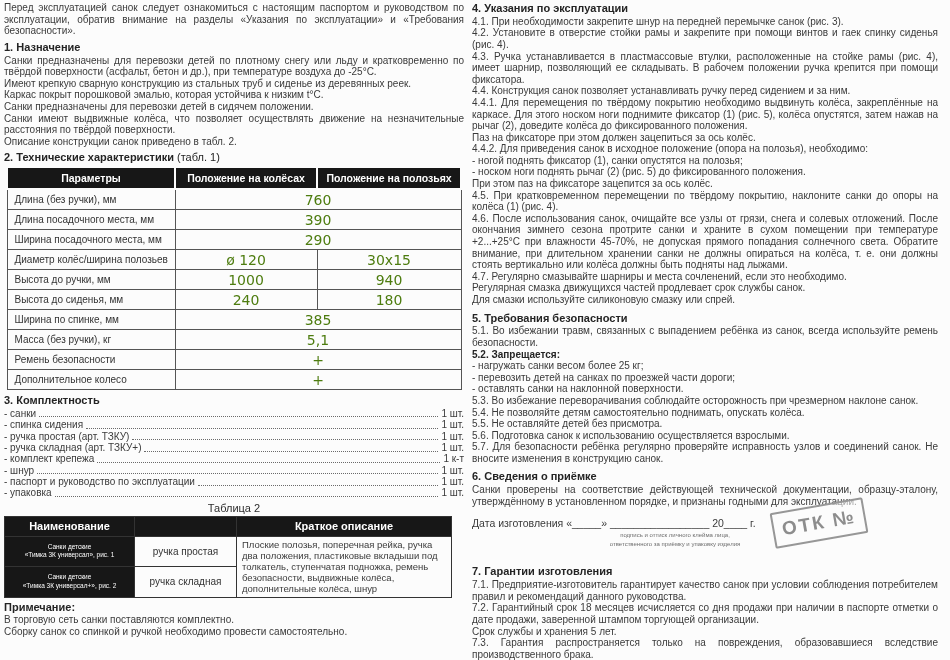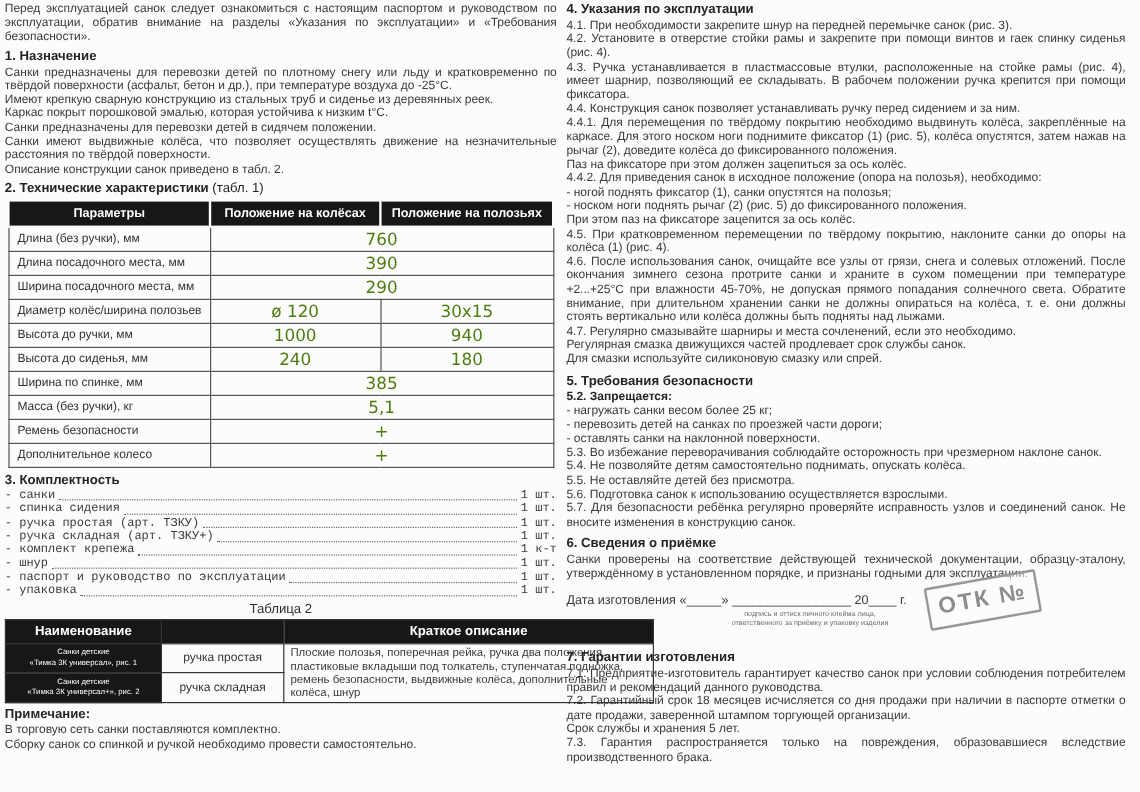--- a/index.html
+++ b/index.html
@@ -24,27 +24,27 @@
     background:#171717;color:#fff;font-weight:bold;font-size:10.5px;
     padding:4px 2px;text-align:center;border:2px solid #fcfcfc;margin-top:12px;
   }
   table.t1 td{border:1px solid #555;padding:0 4px;height:19px;}
   table.t1 td.lbl{font-size:10px;color:#333;text-align:left;padding-left:7px;}
   table.t1 td.val{font-family:"DejaVu Sans","Liberation Sans",sans-serif;text-align:center;font-size:14px;color:#4d7c0f;}
   table.t1 col.c0{width:168px;}
   table.t1 col.c1{width:142px;}
   table.t1 col.c2{width:144px;}
   
-  .kitline{display:flex;align-items:flex-end;height:11.4px;font-family:Liberation Mono, monospace;}
+  .kitline{display:flex;align-items:flex-end;height:11.4px;}
   .kitline .nm{white-space:nowrap;}
   .kitline .dots{flex:1;border-bottom:1px dotted #6a6a6a;margin:0 3px 2px 3px;}
   .kitline .qty{white-space:nowrap;}
   
   .t2cap{font-size:11px;color:#2e2e2e;margin-top:3px;text-align:center;}
-  table.t2{border-collapse:collapse;width:541px;margin-top:1px;table-layout:fixed;}
+  table.t2{border-collapse:collapse;width:448px;margin-top:1px;table-layout:fixed;}
   table.t2 th{background:#171717;color:#fff;font-weight:bold;font-size:11px;padding:3px 2px;text-align:center;border:1px solid #333;}
   table.t2 td{border:1px solid #333;vertical-align:middle;}
   table.t2 td.model{background:#171717;color:#fff;font-size:6.5px;line-height:1.3;text-align:center;padding:2px;}
   table.t2 td.handle{font-size:10px;text-align:center;color:#333;}
   table.t2 td.descr{font-size:9.5px;line-height:1.18;padding:2px 5px;text-align:left;color:#3a3a3a;}
   table.t2 col.c0{width:130px;}
   table.t2 col.c1{width:102px;}
   .sp-top{margin-top:6px;}
   
   .date-area{position:relative;margin:10px 0 4px 0;height:44px;}
@@ -228,20 +228,21 @@
   <p style="text-align:left">- ногой поднять фиксатор (1), санки опустятся на полозья;</p>
   <p style="text-align:left">- носком ноги поднять рычаг (2) (рис. 5) до фиксированного положения.</p>
   <p style="text-align:left">При этом паз на фиксаторе зацепится за ось колёс.</p>
   <p>4.5. При кратковременном перемещении по твёрдому покрытию, наклоните санки до опоры на колёса (1) (рис. 4).</p>
   <p>4.6. После использования санок, очищайте все узлы от грязи, снега и солевых отложений. После окончания зимнего сезона протрите санки и храните в сухом помещении при температуре +2...+25°С при влажности 45-70%, не допуская прямого попадания солнечного света. Обратите внимание, при длительном хранении санки не должны опираться на колёса, т. е. они должны стоять вертикально или колёса должны быть подняты над лыжами.</p>
   <p>4.7. Регулярно смазывайте шарниры и места сочленений, если это необходимо.</p>
   <p>Регулярная смазка движущихся частей продлевает срок службы санок.</p>
   <p>Для смазки используйте силиконовую смазку или спрей.</p>
 
   <p class="heading sp-top">5. Требования безопасности</p>
+  <p>5.1. Во избежании травм, связанных с выпадением ребёнка из санок, всегда используйте ремень безопасности.</p>
   <p class="bold" style="text-align:left">5.2. Запрещается:</p>
   <div class="dash-list">
     <p>- нагружать санки весом более 25 кг;</p>
     <p>- перевозить детей на санках по проезжей части дороги;</p>
     <p>- оставлять санки на наклонной поверхности.</p>
   </div>
   <p>5.3. Во избежание переворачивания соблюдайте осторожность при чрезмерном наклоне санок.</p>
   <p>5.4. Не позволяйте детям самостоятельно поднимать, опускать колёса.</p>
   <p>5.5. Не оставляйте детей без присмотра.</p>
   <p>5.6. Подготовка санок к использованию осуществляется взрослыми.</p>

